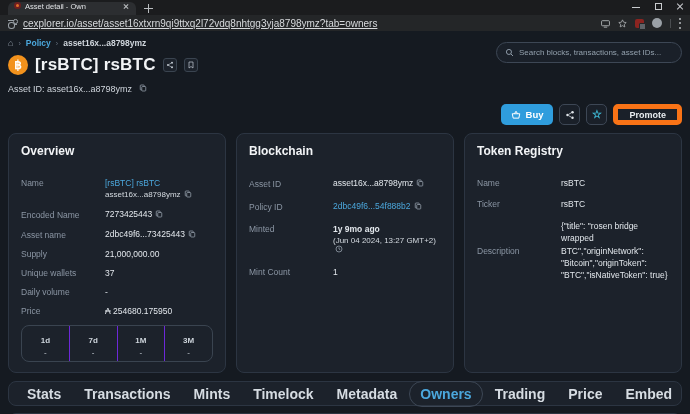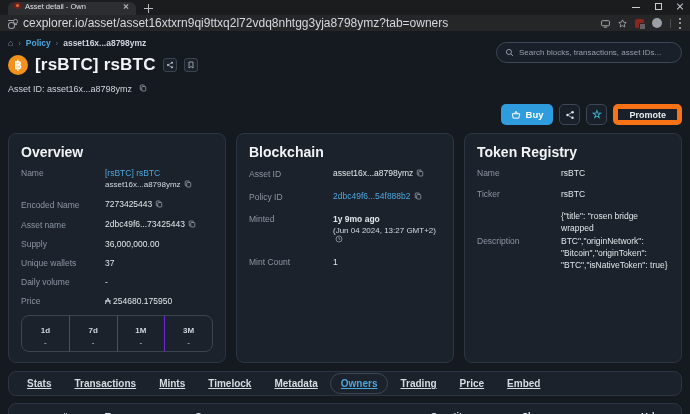--- a/index.html
+++ b/index.html
@@ -23,21 +23,21 @@
   .wc { width:8px; height:8px; position:relative; }
   .wc-min::after { content:""; position:absolute; left:0; top:5px; width:8px; height:1px; background:#c9cbce; }
   .wc-max::after { content:""; position:absolute; left:1px; top:1px; width:5px; height:5px; border:1px solid #c9cbce; }
   .wc-close::before,.wc-close::after { content:""; position:absolute; left:0; top:3.5px; width:8px; height:1px; background:#c9cbce; }
   .wc-close::before { transform:rotate(45deg);} .wc-close::after { transform:rotate(-45deg);}
 
   .urlbar { height:16px; background:#242628; display:flex; align-items:center; padding:0 8px; gap:6px; }
   .tune-icon { width:9px; height:8px; position:relative; flex:none; }
   .tune-icon::before { content:""; position:absolute; left:0; top:1px; width:9px; height:1px; background:#9aa0a6; box-shadow:0 4px 0 #9aa0a6; }
   .tune-icon::after { content:""; position:absolute; left:5px; top:0; width:2.5px; height:2.5px; border-radius:50%; background:#242628; border:1px solid #9aa0a6; box-shadow:-4px 4px 0 #242628,-4px 4px 0 1px #9aa0a6; }
-  .url-text { font-size:12px; color:#d6d9dc; white-space:nowrap; overflow:hidden; flex:1; }
+  .url-text { font-size:10px; color:#d6d9dc; white-space:nowrap; overflow:hidden; flex:1;text-decoration:underline; }
   .urlbar-right { display:flex; align-items:center; gap:8px; }
   .chrome-ic { width:9px; height:9px; color:#b9bcbf; }
   .ext-badge { width:9px; height:9px; border-radius:2px; background:#8c2420; position:relative; }
   .ext-badge::after { content:""; position:absolute; right:-2px; bottom:-2px; width:5px; height:5px; border-radius:1px; background:#5f6368; border:1px solid #242628; }
   .avatar-c { width:10px; height:10px; border-radius:50%; background:#9aa0a6; }
   .vdiv { width:1px; height:9px; background:#4a4d50; }
   .dots3 { width:3px; height:11px; display:flex; flex-direction:column; justify-content:space-between; }
   .dots3 i { width:2px; height:2px; border-radius:50%; background:#b9bcbf; }
 
   
@@ -65,39 +65,39 @@
   .actions { display:flex; gap:6px; align-items:center; }
   .btn { height:21px; border-radius:5px; display:flex; align-items:center; justify-content:center; font-size:9.5px; font-weight:bold; }
   .btn-buy { background:#2f9ddd; color:#fff; padding:0 10px; gap:5px; }
   .btn-sq { width:21px; border:1px solid #3d4755; background:#1a2029; color:#dfe4e9; }
   .btn-sq svg { width:10px; height:10px; }
   .btn-star { color:#3fc0dd; font-size:11px; }
   .btn-promote { border:5px solid #f97316; background:#1a2029; color:#e8ecf0; padding:0 11px; font-size:9px; }
 
   .cards { display:grid; grid-template-columns:1fr 1fr 1fr; gap:10px; margin-top:8px; }
   .card { background:#1c222b; border:1px solid #2c3542; border-radius:8px; padding:10px 12px; }
-  .card-title { color:#f2f4f6; font-size:14px; font-weight:bold; margin-bottom:8px; }
+  .card-title { color:#f2f4f6; font-size:12px; font-weight:bold; margin-bottom:20px; }
   .crow { display:grid; grid-template-columns:84px 1fr; font-size:8.5px; margin-bottom:9px; align-items:center; }
   .crow.top { align-items:start; }
   .lbl { color:#8b96a4; }
   .val { color:#e2e7ec; }
   .val .sub { display:block; font-size:8px; color:#d4dae0; margin-top:2px; }
   .link { color:#4ba7dc; }
   .bold { font-weight:bold; }
   .copy-ic { display:inline-block; vertical-align:-1px; margin-left:3px; color:#9aa4b0; }
   .copy-ic svg, .clock-ic svg { width:8px; height:8px; }
   .clock-ic { display:inline-block; vertical-align:-1px; margin-left:2px; color:#9aa4b0; }
   .periods { display:flex; border:1px solid #3a4450; border-radius:8px; margin-top:3px;align-items:center; }
   .pcell { flex:1; text-align:center; padding:3px 0 4px; border-left:1px solid #6d28d9; }
   .pcell:first-child { border-left:none; }
   .pcell .pl { font-size:8px; font-weight:bold; color:#cdd4db; }
   .pcell .pv { font-size:8px; color:#cdd4db; margin-top:1px; }
 
   .tabsbar { margin-top:8px; background:#1c222b; border:1px solid #2c3542; border-radius:8px; height:25px; display:flex; align-items:center; padding:0 7px; gap:1px; }
-  .tabitem { font-size:10px; font-weight:bold; color:#d6dce2; padding:4px 10px; border:1px solid transparent; border-radius:13px; white-space:nowrap;text-decoration:underline; }
+  .tabitem { font-size:14px; font-weight:bold; color:#d6dce2; padding:4px 10px; border:1px solid transparent; border-radius:13px; white-space:nowrap; }
   .tabitem.active { color:#4ba7dc; border-color:#3d4755; }
 
   .tablebox { margin-top:7px; background:#1c222b; border:1px solid #2c3542; border-radius:8px; height:60px; overflow:hidden; }
   .trow { display:grid; grid-template-columns:80px 90px 1fr 110px 80px 118px; padding:0 16px; align-items:center; }
   .thead { height:25px; border-bottom:1px solid #2c3542; font-size:9px; font-weight:bold; color:#e6eaee; }
   .c-center { text-align:center; }
   .c-right { text-align:right; }
 </style>
 </head>
 <body>
@@ -233,21 +233,21 @@
       </div>
       <div class="crow">
         <span class="lbl">Asset name</span>
         <span class="val"><span>2dbc49f6...73425443</span><span class="copy-ic"><svg viewBox="0 0 16 16">
                 <rect x="5.5" y="5" width="8" height="9" rx="1.5" fill="none" stroke="currentColor" stroke-width="1.5"></rect>
                 <path d="M10.5 5V3.5A1.5 1.5 0 0 0 9 2H4A1.5 1.5 0 0 0 2.5 3.5v7A1.5 1.5 0 0 0 4 12h1.5" fill="none" stroke="currentColor" stroke-width="1.5"></path>
               </svg></span></span>
       </div>
       <div class="crow">
         <span class="lbl">Supply</span>
-        <span class="val">36,000,000.00</span>
+        <span class="val">21,000,000.00</span>
       </div>
       <div class="crow">
         <span class="lbl">Unique wallets</span>
         <span class="val">37</span>
       </div>
       <div class="crow">
         <span class="lbl">Daily volume</span>
         <span class="val">-</span>
       </div>
       <div class="crow">

